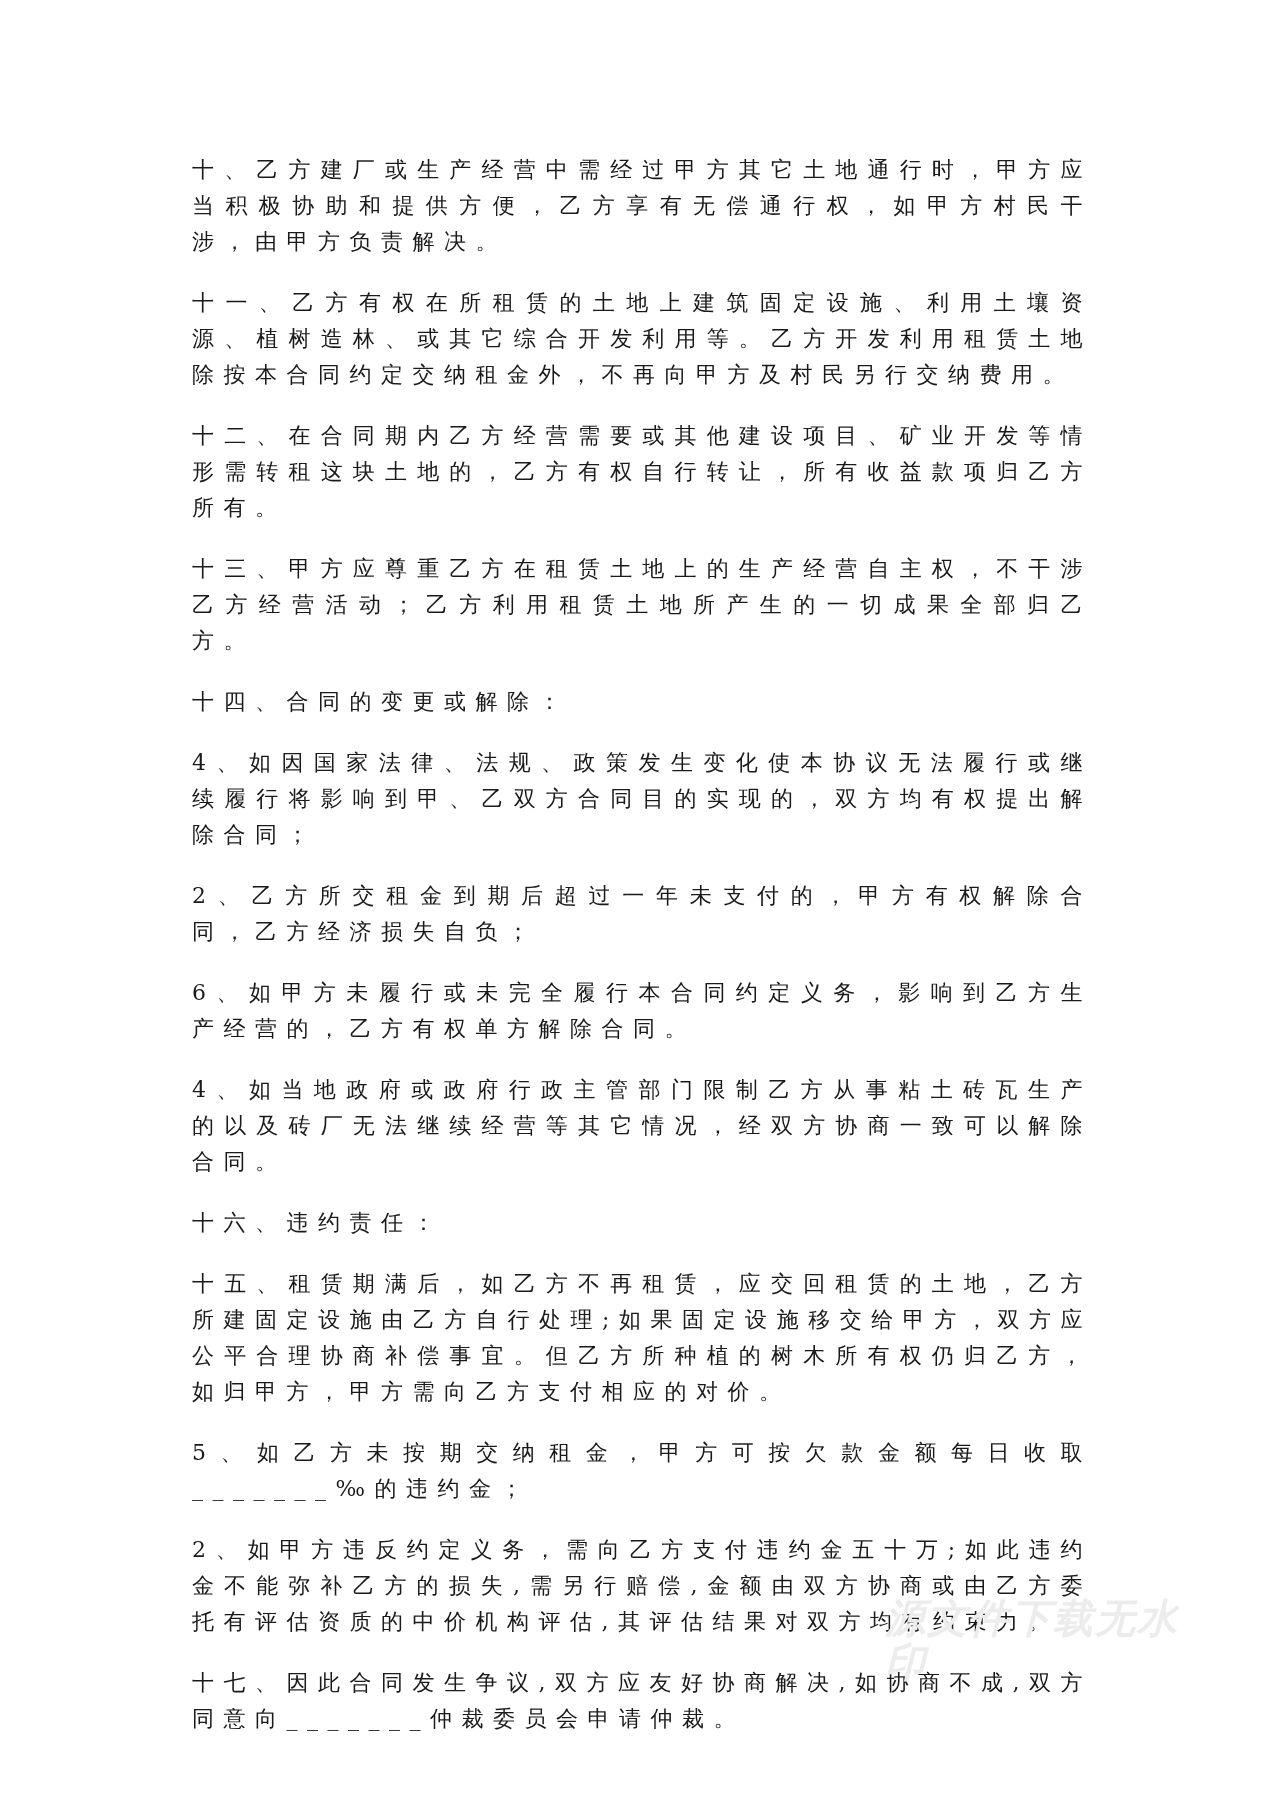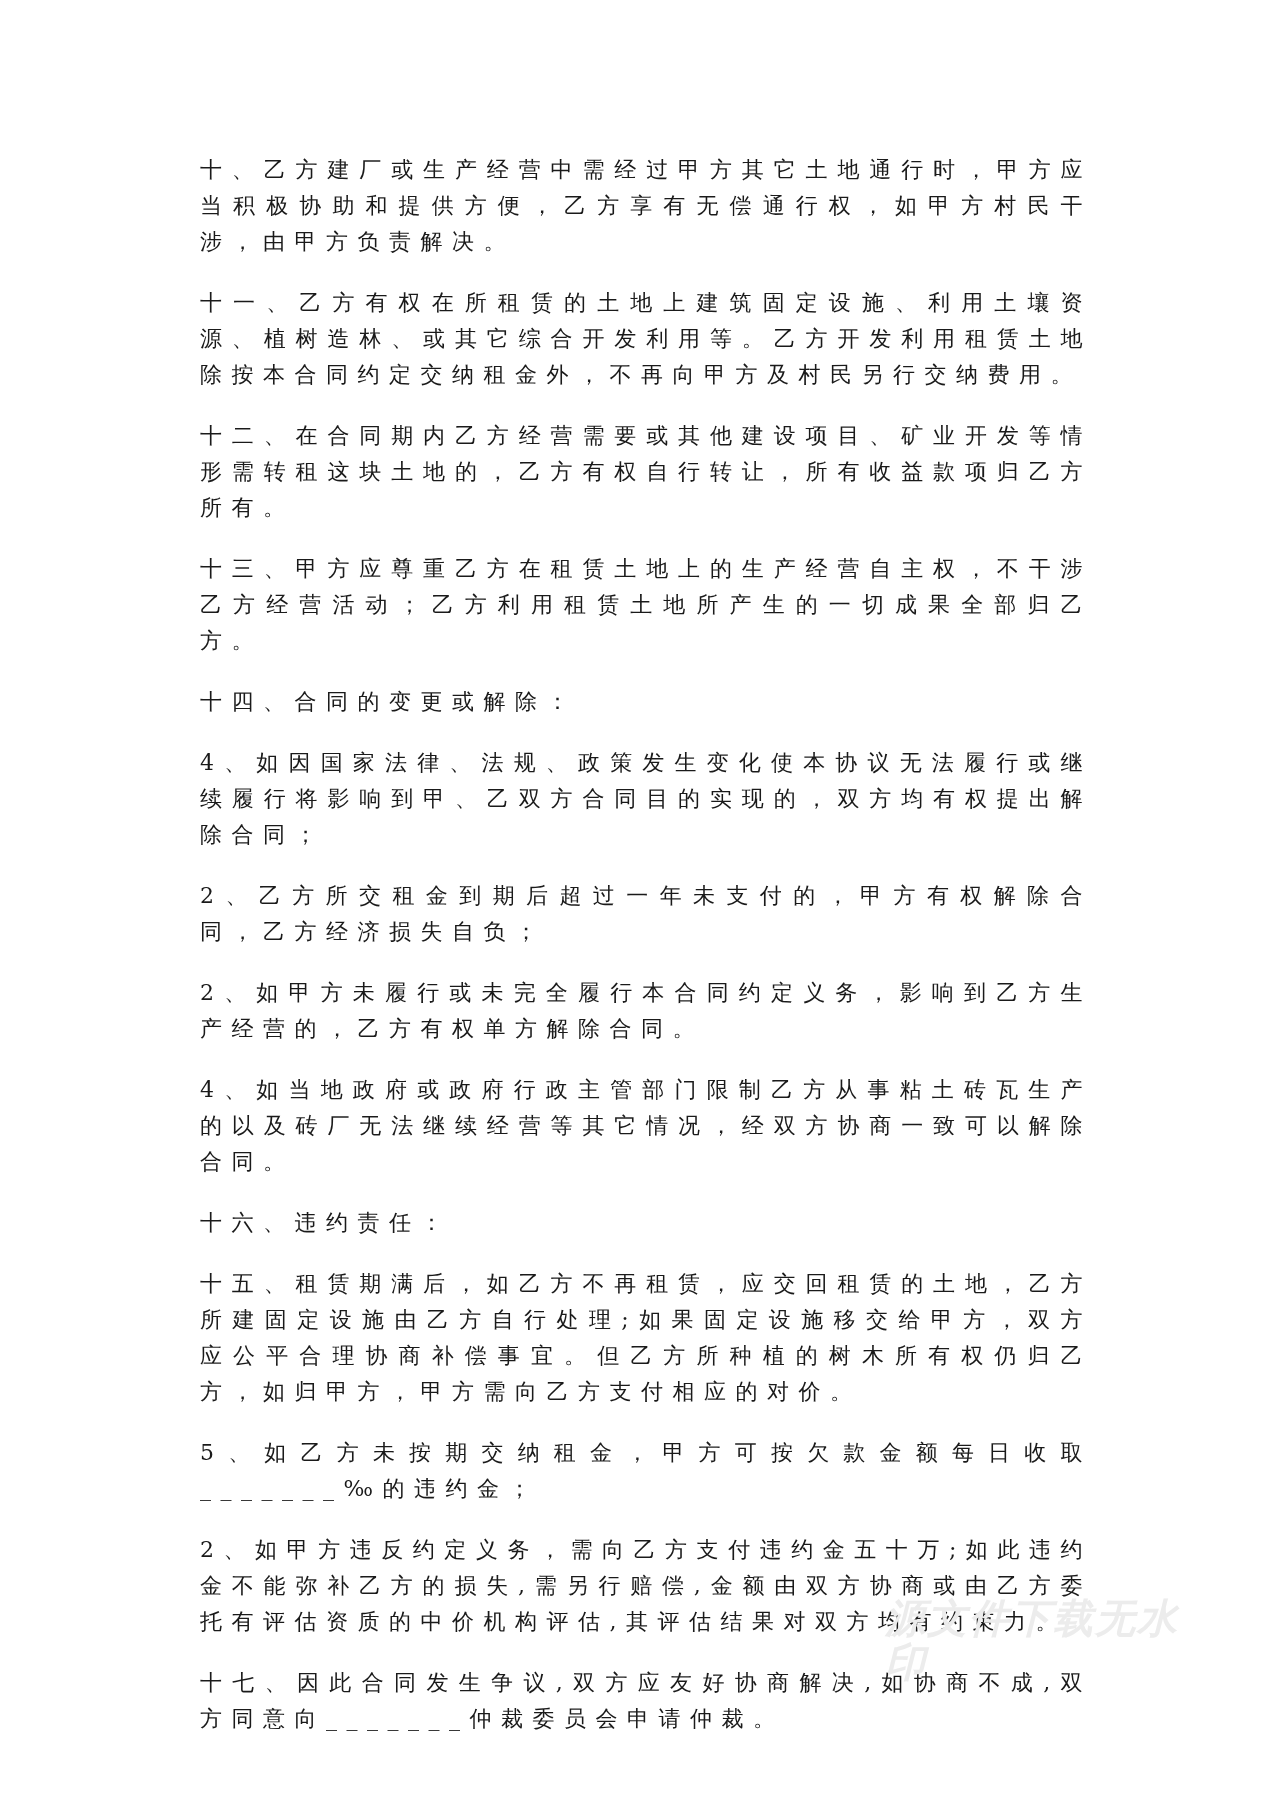--- a/index.html
+++ b/index.html
@@ -2,41 +2,41 @@
 <html><head>
 <meta charset="utf-8">
 <style>
   html, body { margin: 0; padding: 0; background: #ffffff; }
   body { width: 1280px; height: 1810px; position: relative; overflow: hidden; }
   .page {
     position: absolute; left: 192px; top: 152px; width: 900px;
     font-family: "DejaVu Serif", "Liberation Serif", serif;
     color: #1a1a1a; font-size: 22px; line-height: 36px;
   }
-  .para { margin: 0 0 25px 8px; text-align: justify; text-align-last: left; letter-spacing: 9.5px; }
+  .para { margin: 0 0 25px 0; text-align: justify; text-align-last: left; letter-spacing: 9.5px; }
   .watermark {
     position: absolute; left: 885px; top: 1588px; width: 300px;
     font-family: "DejaVu Sans", sans-serif; color: #ececec; font-weight: bold;
     font-style: italic; text-align: left;
   }
   .wm-title { font-size: 64px; line-height: 80px; letter-spacing: 2px; }
   .wm-sub { font-size: 40px; line-height: 44px; margin-top: 8px; letter-spacing: 2px; }
 </style>
 </head>
 <body>
 
 <div class="page">
   <p class="para">十、乙方建厂或生产经营中需经过甲方其它土地通行时，甲方应当积极协助和提供方便，乙方享有无偿通行权，如甲方村民干涉，由甲方负责解决。</p>
   <p class="para">十一、乙方有权在所租赁的土地上建筑固定设施、利用土壤资源、植树造林、或其它综合开发利用等。乙方开发利用租赁土地除按本合同约定交纳租金外，不再向甲方及村民另行交纳费用。</p>
   <p class="para">十二、在合同期内乙方经营需要或其他建设项目、矿业开发等情形需转租这块土地的，乙方有权自行转让，所有收益款项归乙方所有。</p>
   <p class="para">十三、甲方应尊重乙方在租赁土地上的生产经营自主权，不干涉乙方经营活动；乙方利用租赁土地所产生的一切成果全部归乙方。</p>
   <p class="para">十四、合同的变更或解除：</p>
   <p class="para">4、如因国家法律、法规、政策发生变化使本协议无法履行或继续履行将影响到甲、乙双方合同目的实现的，双方均有权提出解除合同；</p>
   <p class="para">2、乙方所交租金到期后超过一年未支付的，甲方有权解除合同，乙方经济损失自负；</p>
-  <p class="para">2、如甲方未履行或未完全履行本合同约定义务，影响到乙方生产经营的，乙方有权单方解除合同。</p>
+  <p class="para">6、如甲方未履行或未完全履行本合同约定义务，影响到乙方生产经营的，乙方有权单方解除合同。</p>
   <p class="para">4、如当地政府或政府行政主管部门限制乙方从事粘土砖瓦生产的以及砖厂无法继续经营等其它情况，经双方协商一致可以解除合同。</p>
   <p class="para">十六、违约责任：</p>
   <p class="para">十五、租赁期满后，如乙方不再租赁，应交回租赁的土地，乙方所建固定设施由乙方自行处理;如果固定设施移交给甲方，双方应公平合理协商补偿事宜。但乙方所种植的树木所有权仍归乙方，如归甲方，甲方需向乙方支付相应的对价。</p>
   <p class="para">5、如乙方未按期交纳租金，甲方可按欠款金额每日收取_______‰的违约金；</p>
   <p class="para">2、如甲方违反约定义务，需向乙方支付违约金五十万;如此违约金不能弥补乙方的损失,需另行赔偿,金额由双方协商或由乙方委托有评估资质的中价机构评估,其评估结果对双方均有约束力。</p>
   <p class="para">十七、因此合同发生争议,双方应友好协商解决,如协商不成,双方同意向_______仲裁委员会申请仲裁。</p>
 </div>
 
 <div class="watermark">
   <div class="wm-sub">源文件下载无水印</div>

